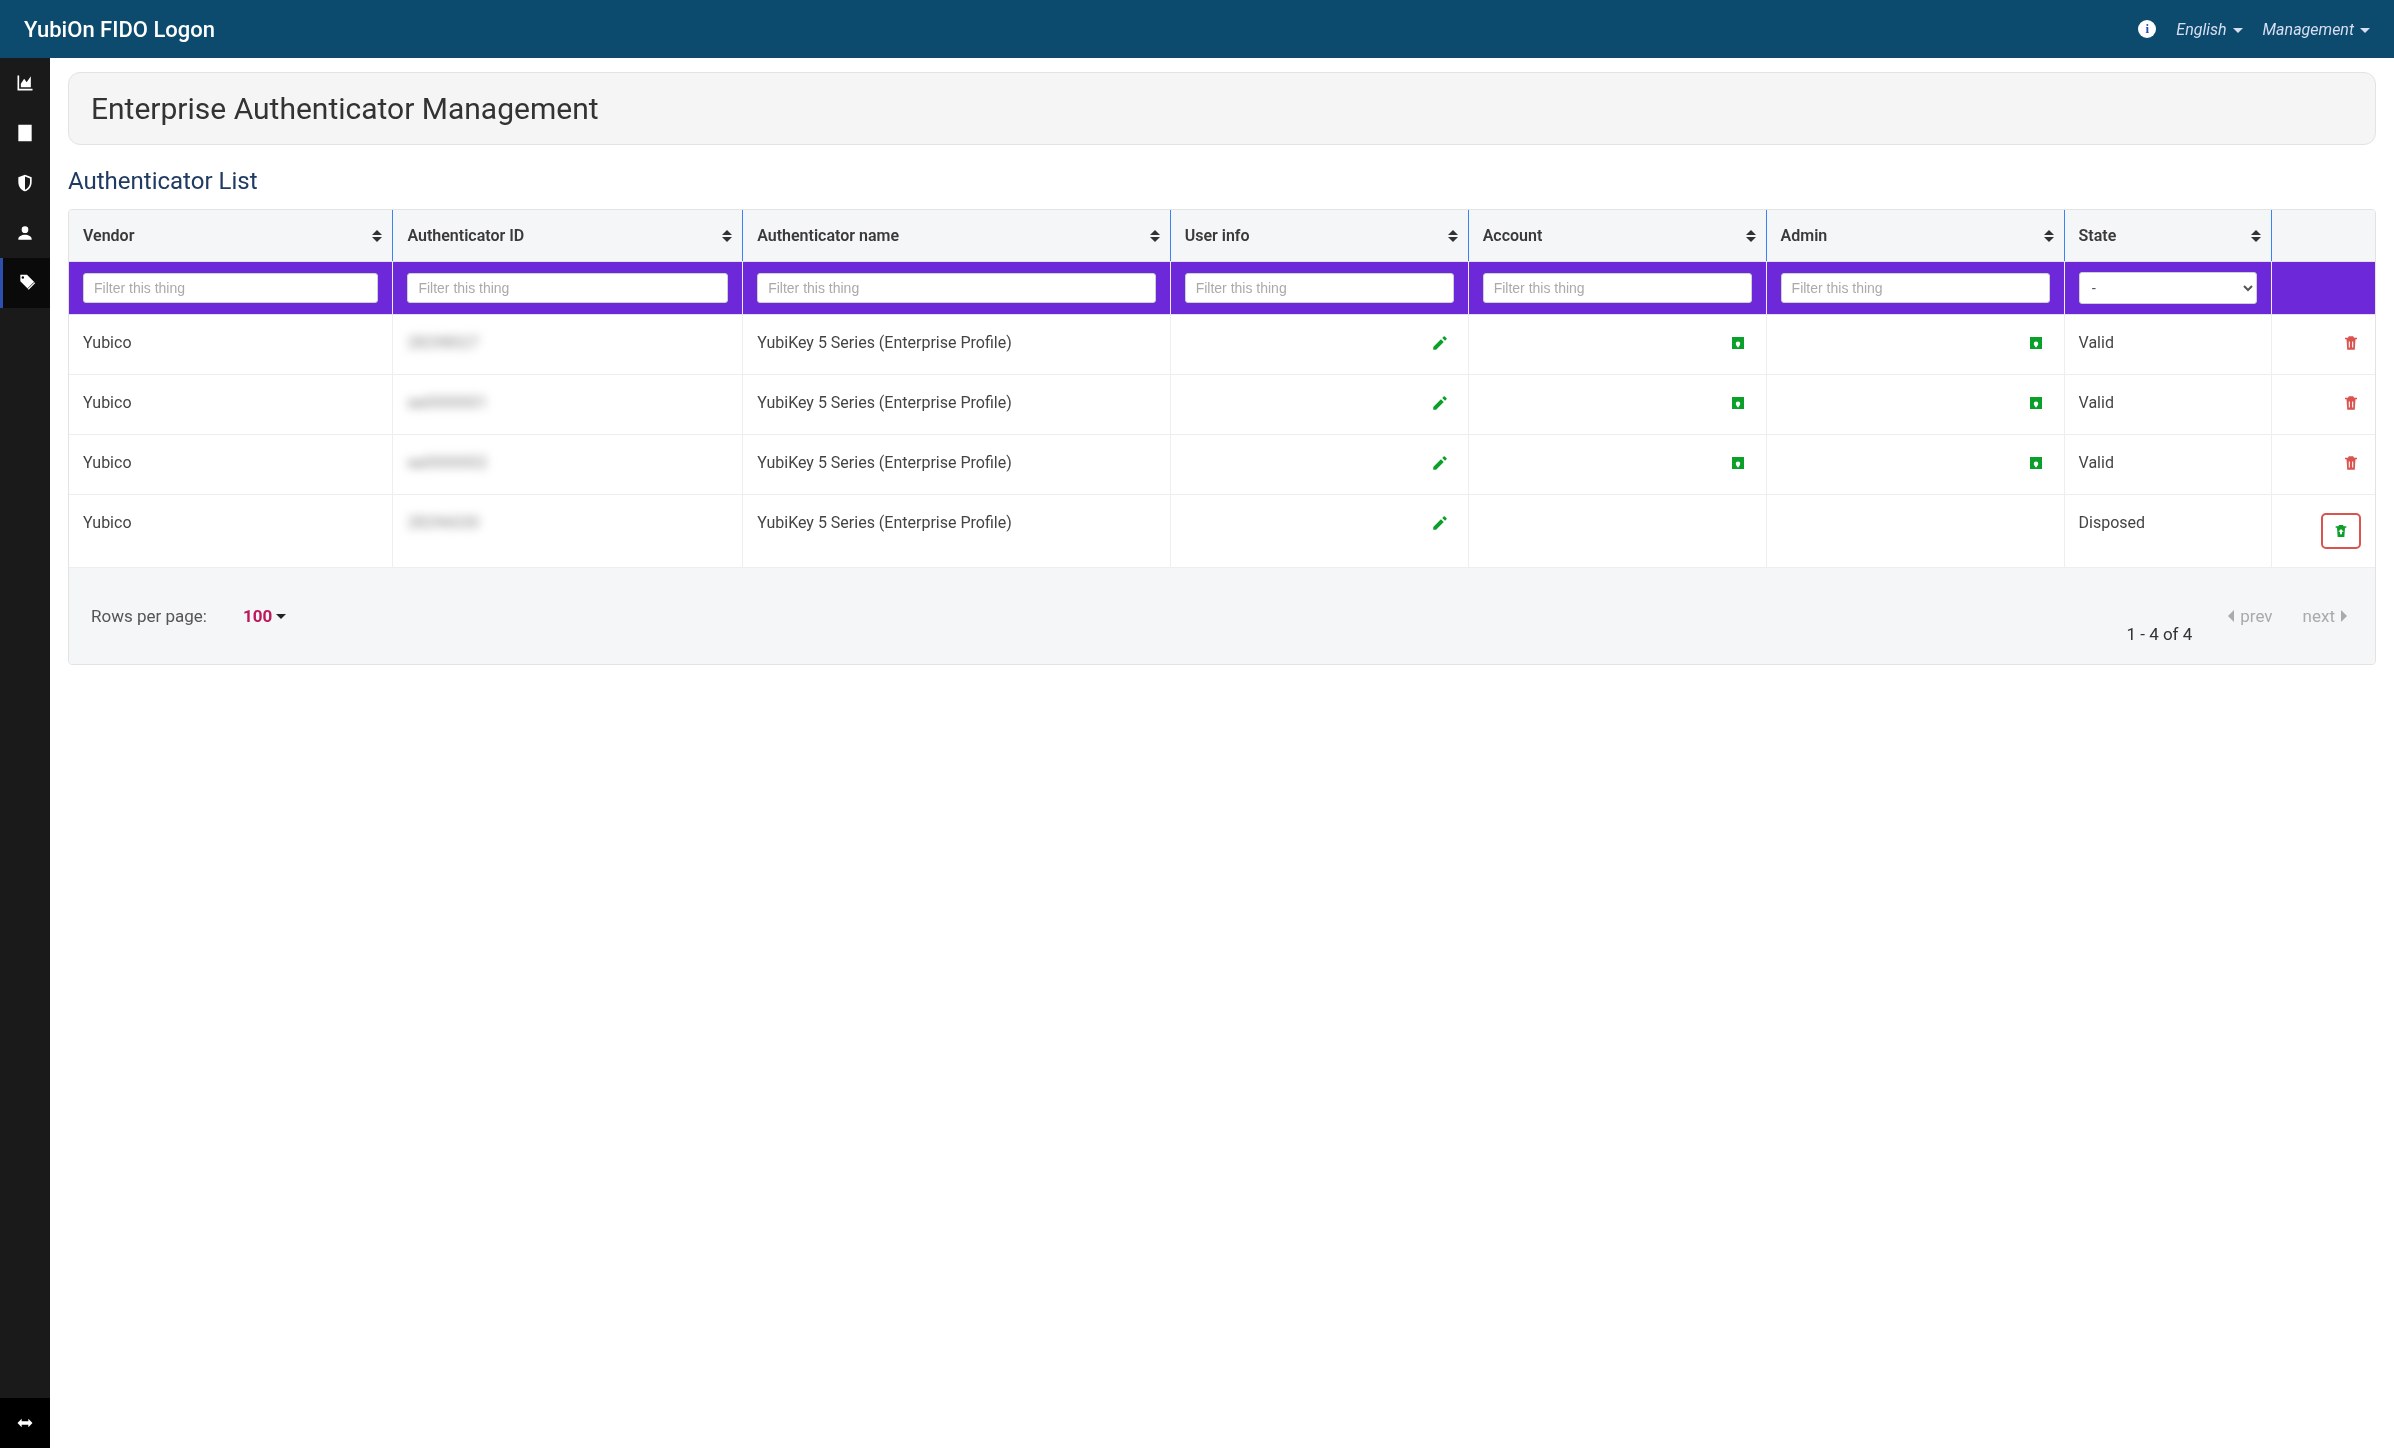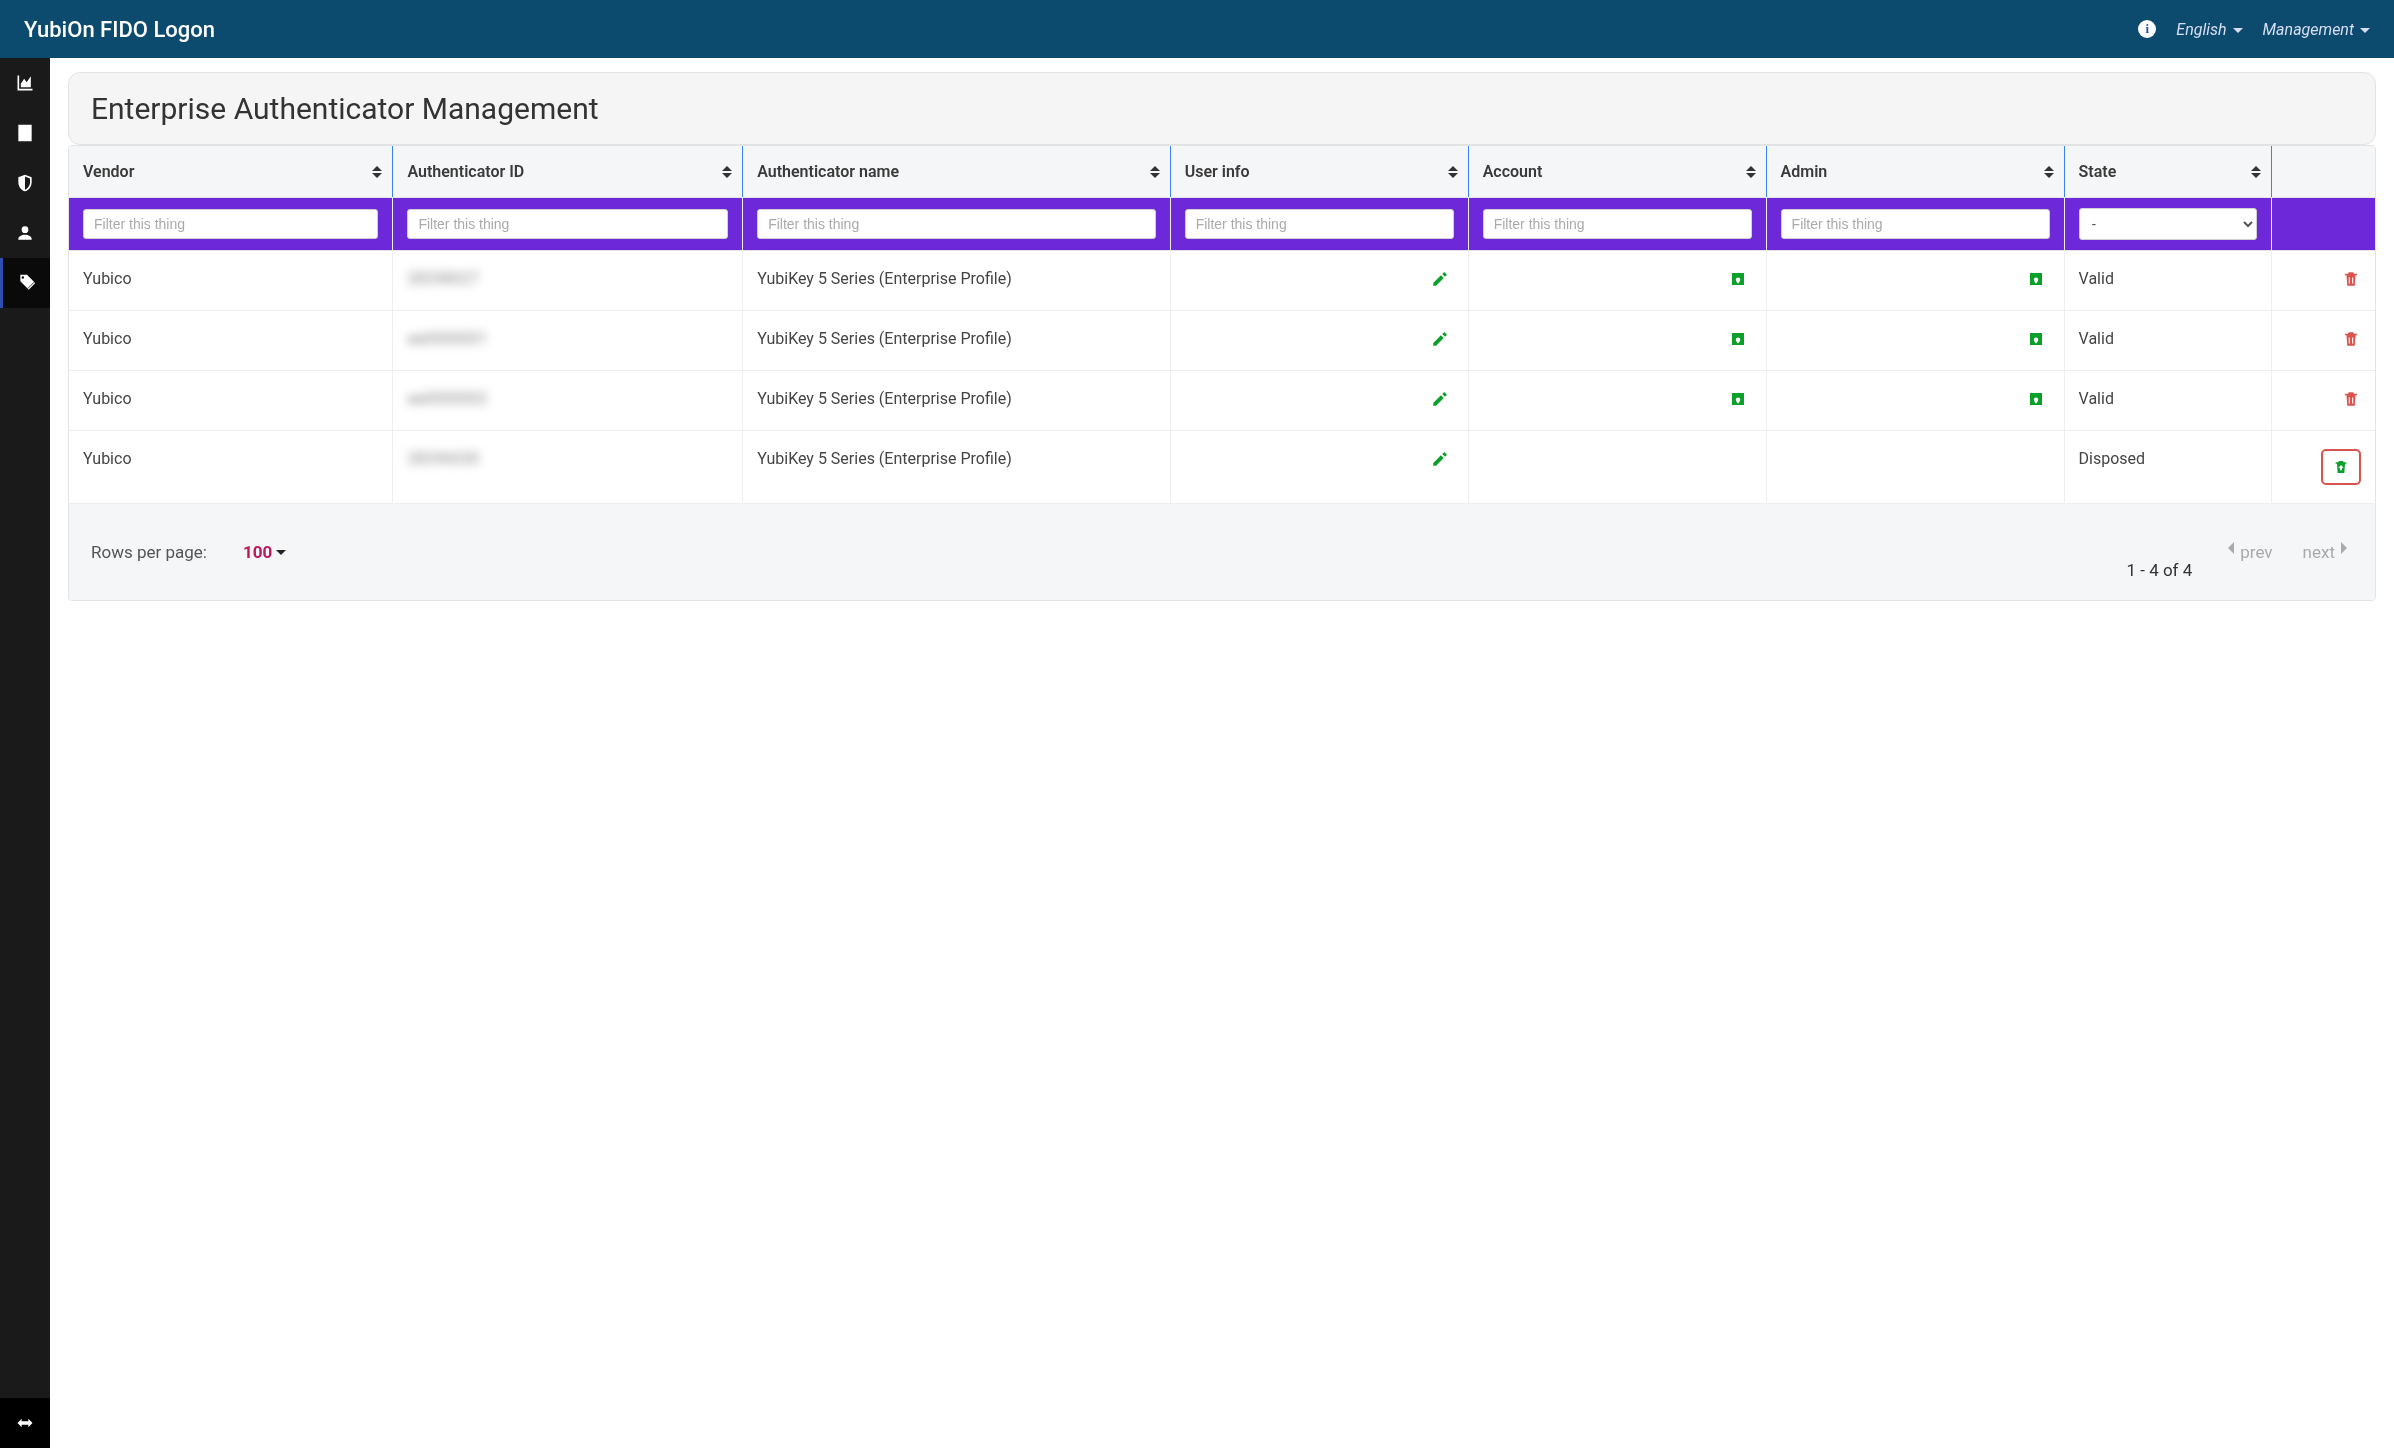--- a/index.html
+++ b/index.html
@@ -209,21 +209,21 @@
     content: "";
     display: inline-block;
     margin-left: 4px;
     border: 5px solid transparent;
     border-top-color: #222;
     position: relative;
     top: 3px;
   }
   .pager { margin-left: auto; display: flex; align-items: center; gap: 30px; color: #888; }
   .range { color: #333; margin-top: 36px; }
-  .pager-btn { display: inline-flex; align-items: flex-start; gap: 6px; color: #aaa; cursor: pointer; font-size: 17px;}
+  .pager-btn { display: inline-flex; align-items: center; gap: 6px; color: #aaa; cursor: pointer; font-size: 17px;}
   .tri-left, .tri-right {
     width: 0; height: 0;
     border: 6px solid transparent;
   }
   .tri-left { border-right-color: #aaa; }
   .tri-right { border-left-color: #aaa; }
 </style>
 </head>
 <body>
 
@@ -265,20 +265,21 @@
     </div>
     <div class="side-bottom">
       <svg viewBox="0 0 24 24" width="20" height="20" fill="#fff">
           <path d="M8 7l-5 5 5 5v-3h8v3l5-5-5-5v3H8V7z"></path>
         </svg>
     </div>
   </div>
 
   <div class="main">
     <div class="page-header">Enterprise Authenticator Management</div>
+    <div class="section-title">Authenticator List</div>
 
     <div class="table-wrap">
       <table>
         <colgroup>
           <col style="width:12.5%">
           <col style="width:13.5%">
           <col style="width:16.5%">
           <col style="width:11.5%">
           <col style="width:11.5%">
           <col style="width:11.5%">

